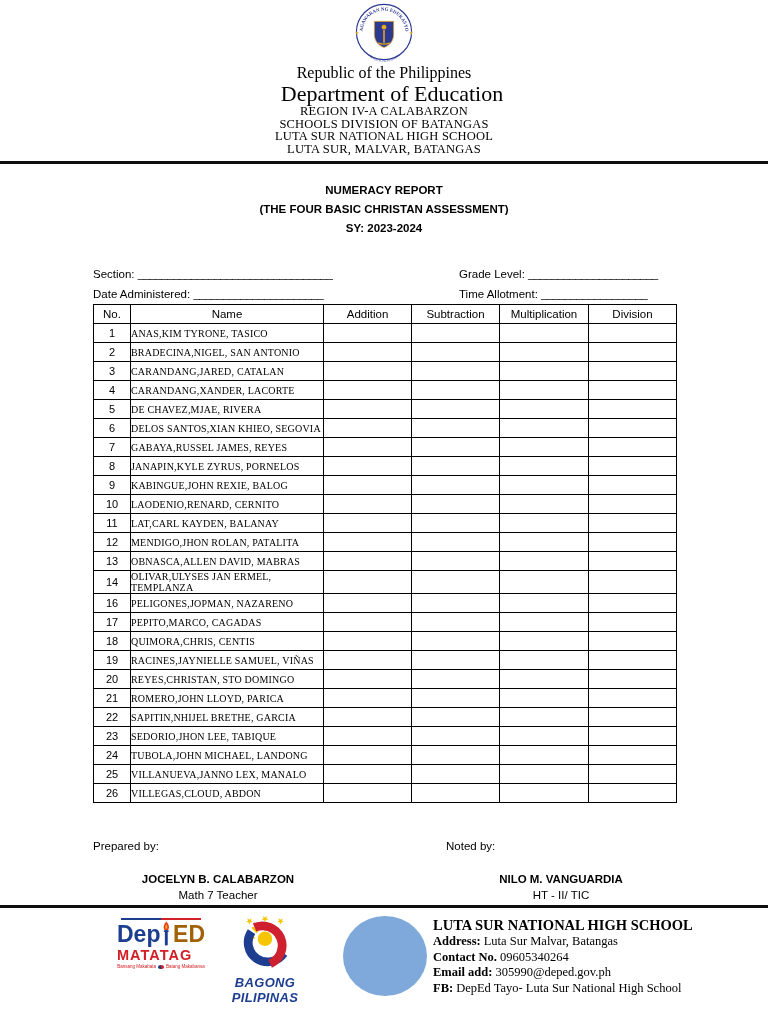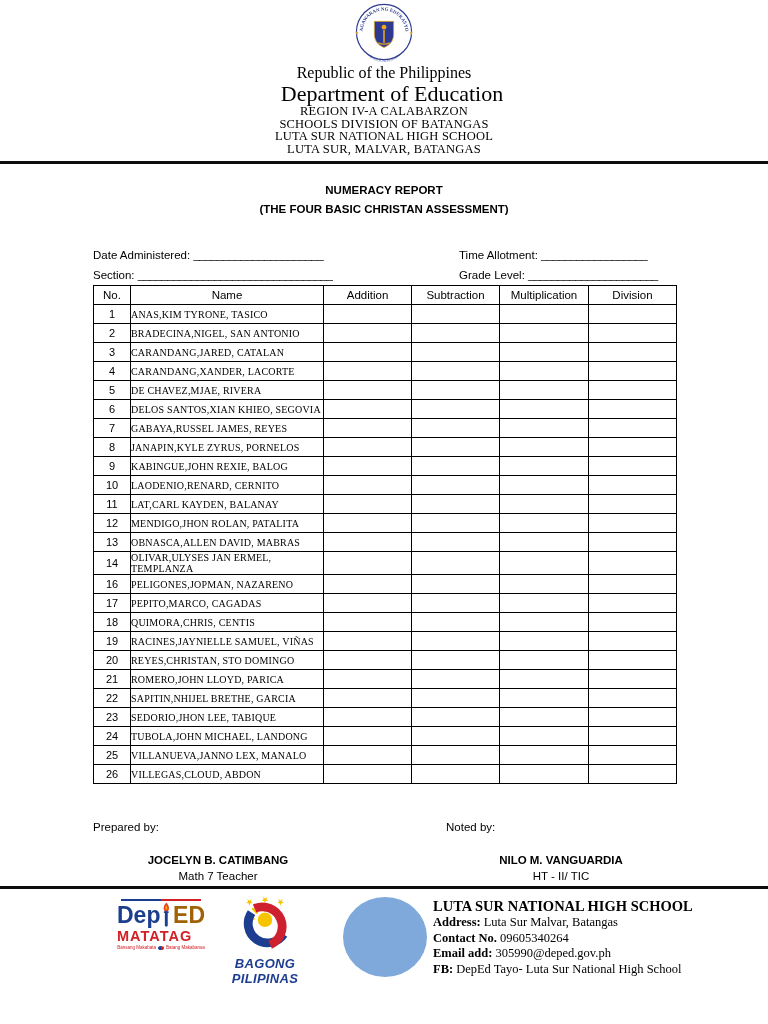--- a/index.html
+++ b/index.html
@@ -93,31 +93,32 @@
     <div class="hdr-sub">REGION IV-A CALABARZON</div>
     <div class="hdr-sub">SCHOOLS DIVISION OF BATANGAS</div>
     <div class="hdr-sub">LUTA SUR NATIONAL HIGH SCHOOL</div>
     <div class="hdr-sub">LUTA SUR, MALVAR, BATANGAS</div>
   </div>
   <div class="rule"></div>
 
   <div class="title-blk">
     <div>NUMERACY REPORT</div>
     <div>(THE FOUR BASIC CHRISTAN ASSESSMENT)</div>
+    <div>SY: 2023-2024</div>
   </div>
 
   <div class="content">
 
+    <div class="form-row">
+      <div><span>Section:</span> <span class="blank">_________________________________</span></div>
+      <div class="f-right"><span>Grade Level:</span> <span class="blank">______________________</span></div>
+    </div>
     <div class="form-row">
       <div><span>Date Administered:</span> <span class="blank">______________________</span></div>
       <div class="f-right"><span>Time Allotment:</span> <span class="blank">__________________</span></div>
-    </div>
-    <div class="form-row">
-      <div><span>Section:</span> <span class="blank">_________________________________</span></div>
-      <div class="f-right"><span>Grade Level:</span> <span class="blank">______________________</span></div>
     </div>
 
     <table class="roster">
       <colgroup>
         <col style="width:37px">
           <col style="width:193px">
           <col style="width:88px">
         <col style="width:88px">
           <col style="width:89px">
           <col style="width:88px">
@@ -332,21 +333,21 @@
             <td></td>
             <td></td>
             <td></td>
           </tr>
         </tbody>
     </table>
 
     <div class="sig-row">
       <div class="sig-left">
         <div class="sig-label">Prepared by:</div>
-        <div class="sig-name">JOCELYN B. CATIMBANG</div>
+        <div class="sig-name">JOCELYN B. CALABARZON</div>
         <div class="sig-title">Math 7 Teacher</div>
       </div>
       <div class="sig-right">
         <div class="sig-label">Noted by:</div>
         <div class="sig-name">NILO M. VANGUARDIA</div>
         <div class="sig-title">HT - II/ TIC</div>
       </div>
     </div>
   </div>
 

